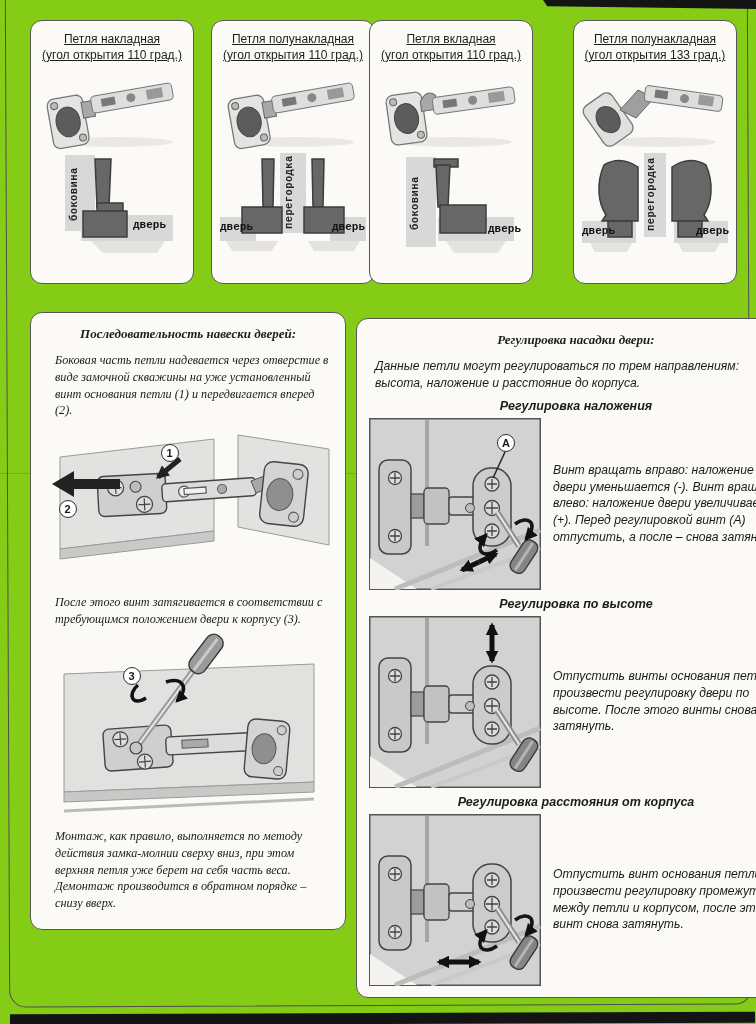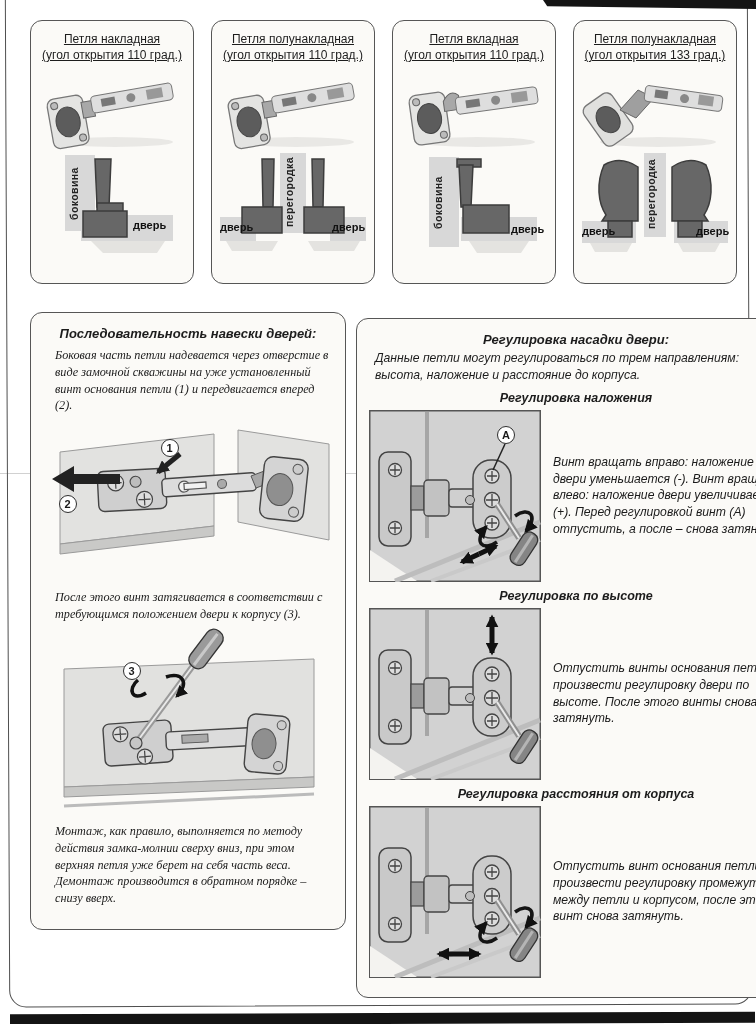--- a/index.html
+++ b/index.html
@@ -1,18 +1,18 @@
 <!DOCTYPE html>
 <html><head>
 <meta charset="utf-8">
 <style>
   html,body { margin:0; padding:0; background:#eceae6; }
   .page {
     position:relative; width:756px; height:1024px; overflow:hidden;
-    background:#ffffff;
+    background:#84cc16;
     font-family:"Liberation Sans", sans-serif;
     color:#1c1c1c;
   }
   
   .outline {
     position:absolute; left:7px; top:-22px; width:741px; height:1026px;
     border:1.5px solid #4f4f4f; border-radius:17px;
     transform:rotate(-0.25deg); pointer-events:none;
   }
   .artifact-top {
@@ -31,35 +31,35 @@
   .card {
     position:absolute; top:20px; width:164px; height:264px;
     background:#fbfaf7; border:1.5px solid #565656; border-radius:12px;
     box-sizing:border-box;
   }
   .card-title {
     margin-top:10px; text-align:center; font-size:12px; line-height:1.35; color:#1d1d1d;
   }
   .card-title span { text-decoration:underline; }
   .card-photo { height:86px; display:flex; justify-content:center; align-items:center; }
-  .card-diagram { position:relative; width:150px; height:114px; margin:2px auto 0; }
+  .card-diagram { position:relative; width:150px; height:114px; margin:2px auto 0;font-family:Liberation Mono, monospace; }
   .vlabel {
     position:absolute; writing-mode:vertical-rl; transform:rotate(180deg);
     font-size:10.5px; font-weight:bold; color:#222; letter-spacing:.4px;
     text-align:center;
   }
   .dlabel { position:absolute; font-size:11px; font-weight:bold; color:#111; }
   
   .box {
     position:absolute; background:#fbfaf7; border:1.5px solid #565656;
     border-radius:12px; box-sizing:border-box;
   }
   .box-seq { left:30px; top:312px; width:316px; height:618px; }
   .box-adj { left:356px; top:318px; width:440px; height:680px; }
-  .box-title { text-align:center; font-weight:bold; font-style:italic; font-size:13px; margin:13px 10px 3px; }
+  .box-title { text-align:center; font-weight:bold; font-style:italic; font-size:13px; margin:13px 10px 10px;font-family:Liberation Serif, serif; }
   .para { font-style:italic; font-size:12.2px; line-height:1.38; color:#1b1b1b; margin:6px 16px 4px 24px;font-family:Liberation Serif, serif; }
   .seq-img1 { position:relative; width:285px; height:165px; margin:4px auto 0; }
   .seq-img2 { position:relative; width:285px; height:190px; margin:4px auto 0; }
   .adj-intro { font-style:italic; font-size:12.2px; line-height:1.38; margin:2px 14px 6px 18px; }
   .adj-heading { text-align:center; font-weight:bold; font-style:italic; font-size:12.5px; margin:7px 0 5px; }
   .adj-row { display:flex; align-items:center; gap:12px; padding:0 10px 0 12px; }
   .adj-img { position:relative; width:172px; height:172px; flex:0 0 auto; }
   .adj-text { font-style:italic; font-size:12.2px; line-height:1.36; color:#1b1b1b; }
   .callout {
     position:absolute; width:18px; height:18px; border:1.5px solid #2e2e2e; border-radius:50%;
@@ -146,21 +146,21 @@
           <polygon points="94,8 106,8 105,56 95,56"></polygon>
             <rect x="86" y="56" width="40" height="26"></rect>
         </g>
       </svg>
       <span class="vlabel" style="left:65px; top:4px; height:74px;">перегородка</span>
       <span class="dlabel" style="left:2px; top:70px;">дверь</span>
       <span class="dlabel" style="left:114px; top:70px;">дверь</span>
     </div>
   </div>
 
-  <div class="card" style="left:392px">
+  <div class="card" style="left:369px">
     <div class="card-title">
       <span>Петля вкладная</span><br>
       <span>(угол открытия 110 град.)</span>
     </div>
     <div class="card-photo">
       <svg viewBox="0 0 150 88" width="150" height="88">
         <ellipse cx="78" cy="80" rx="58" ry="5" fill="rgba(0,0,0,0.07)"></ellipse>
         <g transform="rotate(-8 70 50)">
           <rect x="12" y="26" width="36" height="50" rx="7" fill="#e4e4e2" stroke="#777" stroke-width="1.3"></rect>
           <ellipse cx="30" cy="51" rx="12" ry="15" fill="#5c5c5c" stroke="#444"></ellipse>

